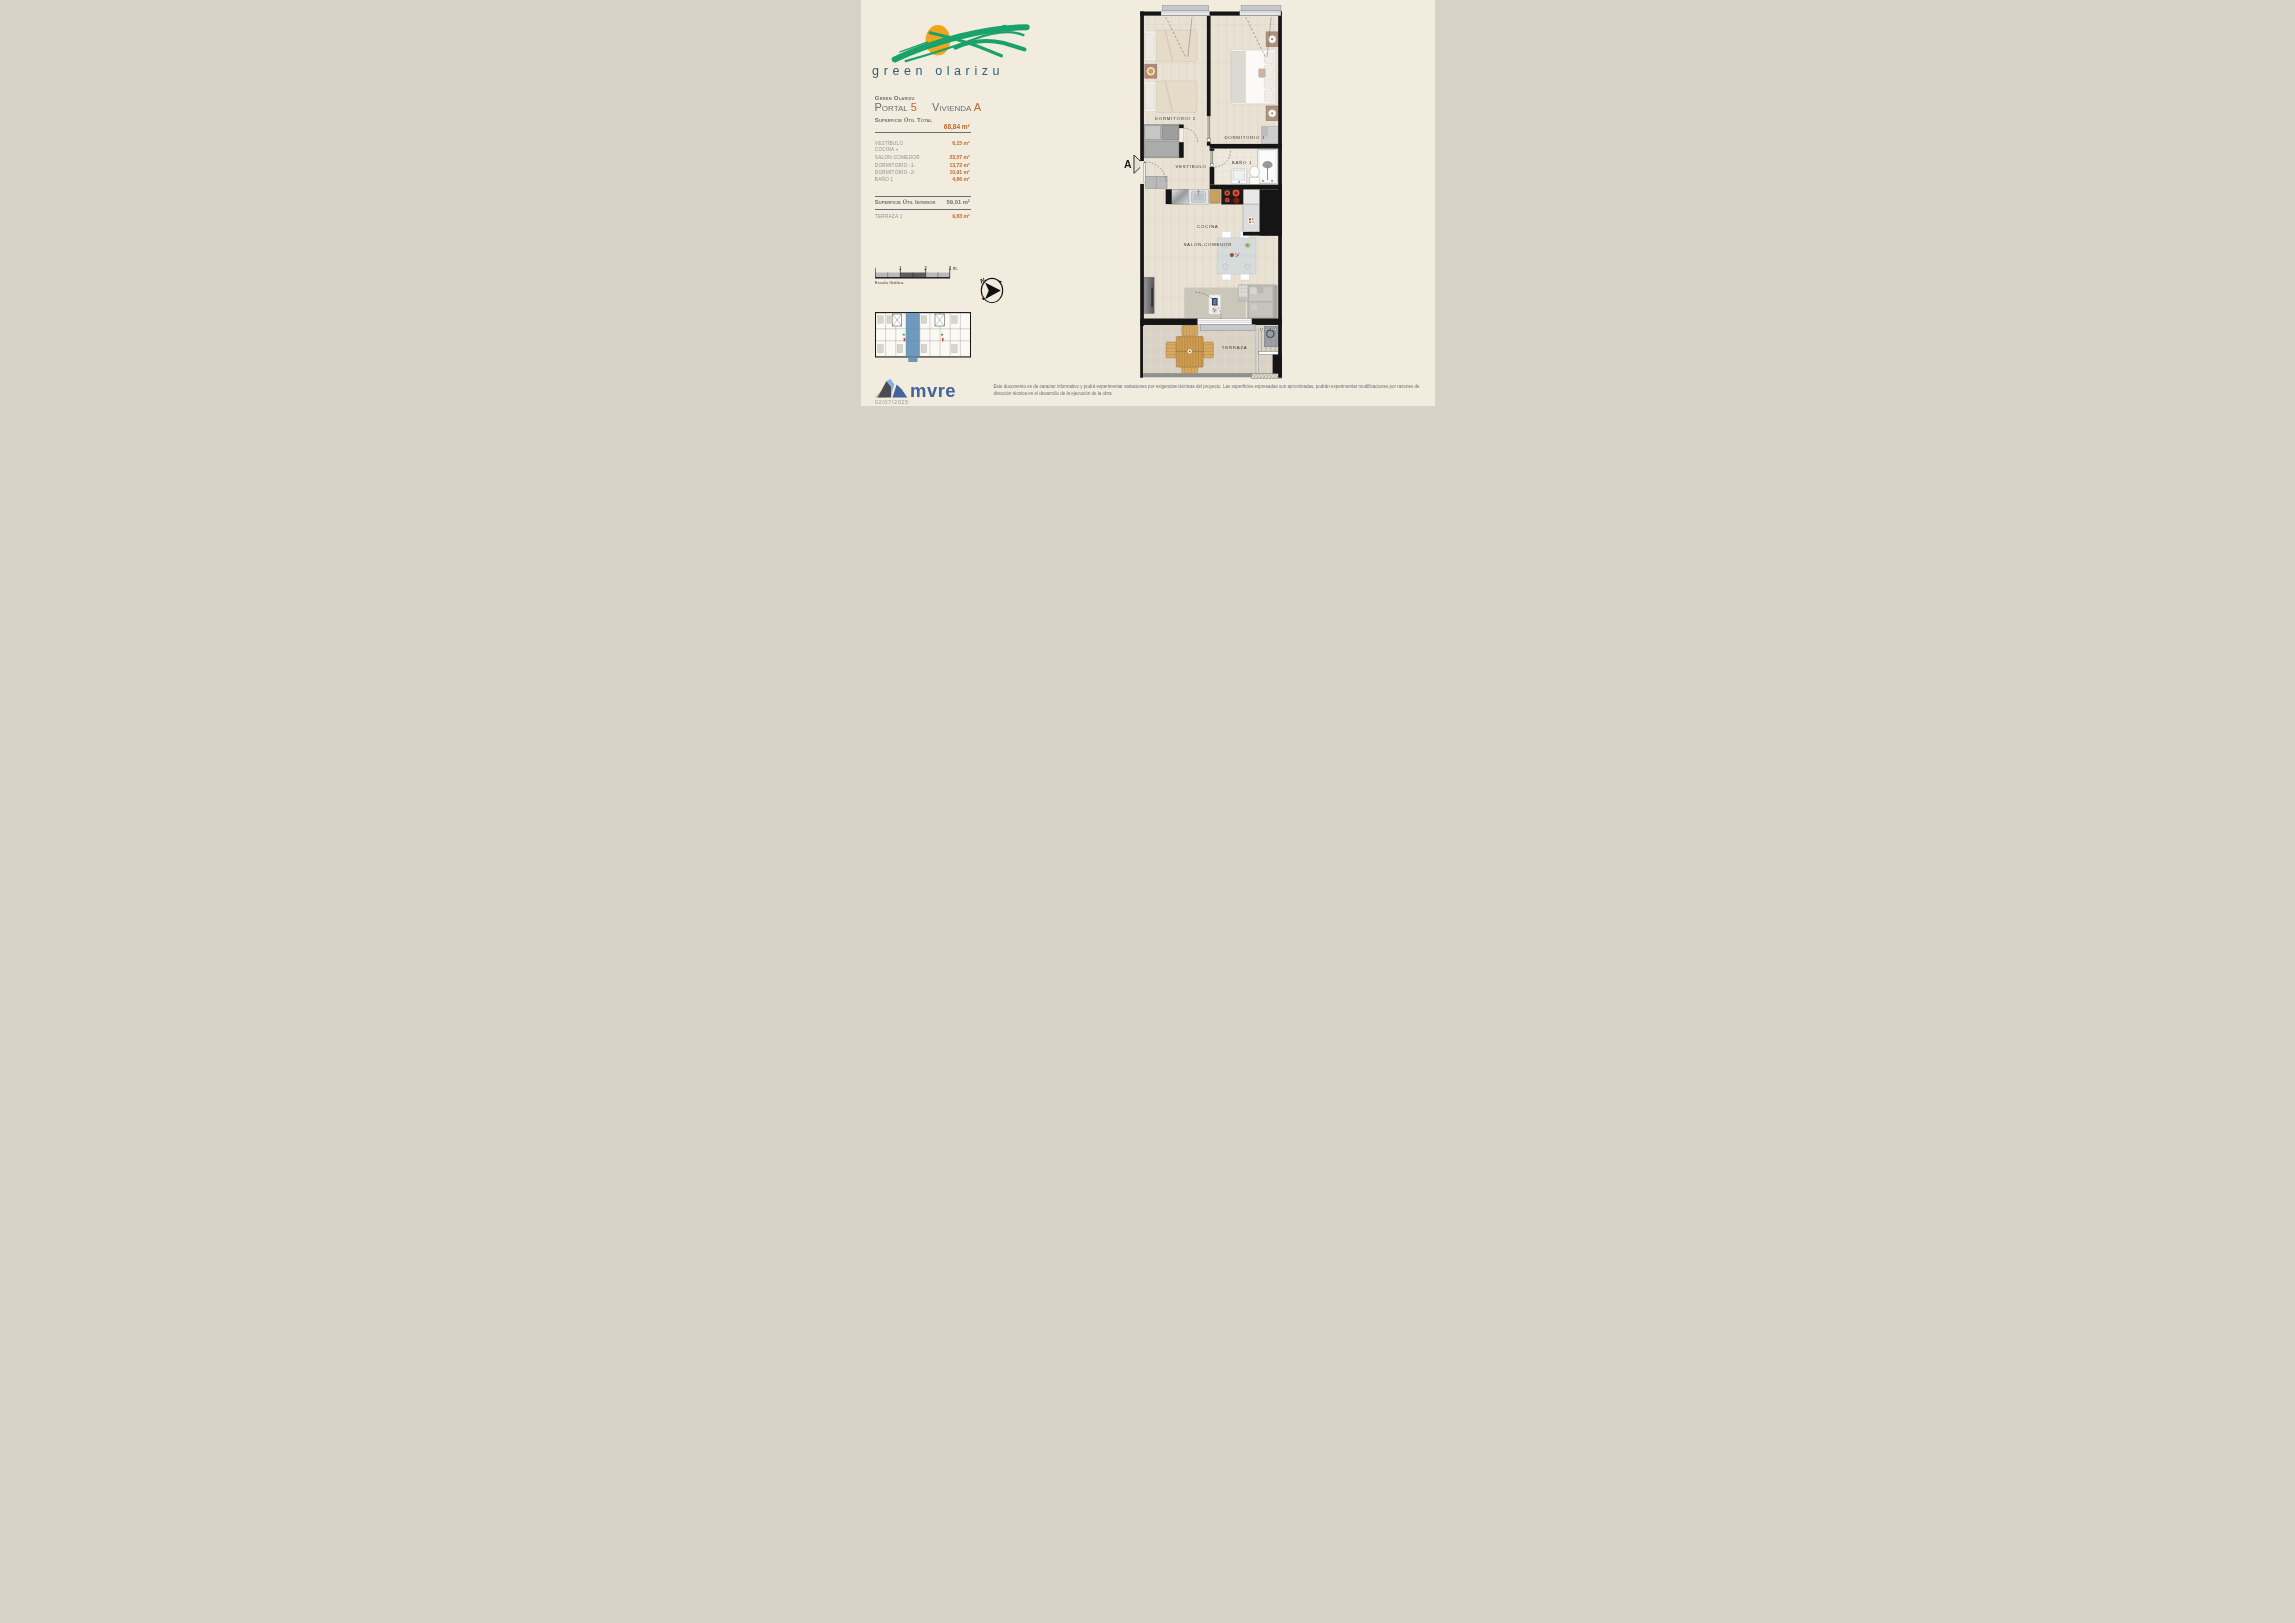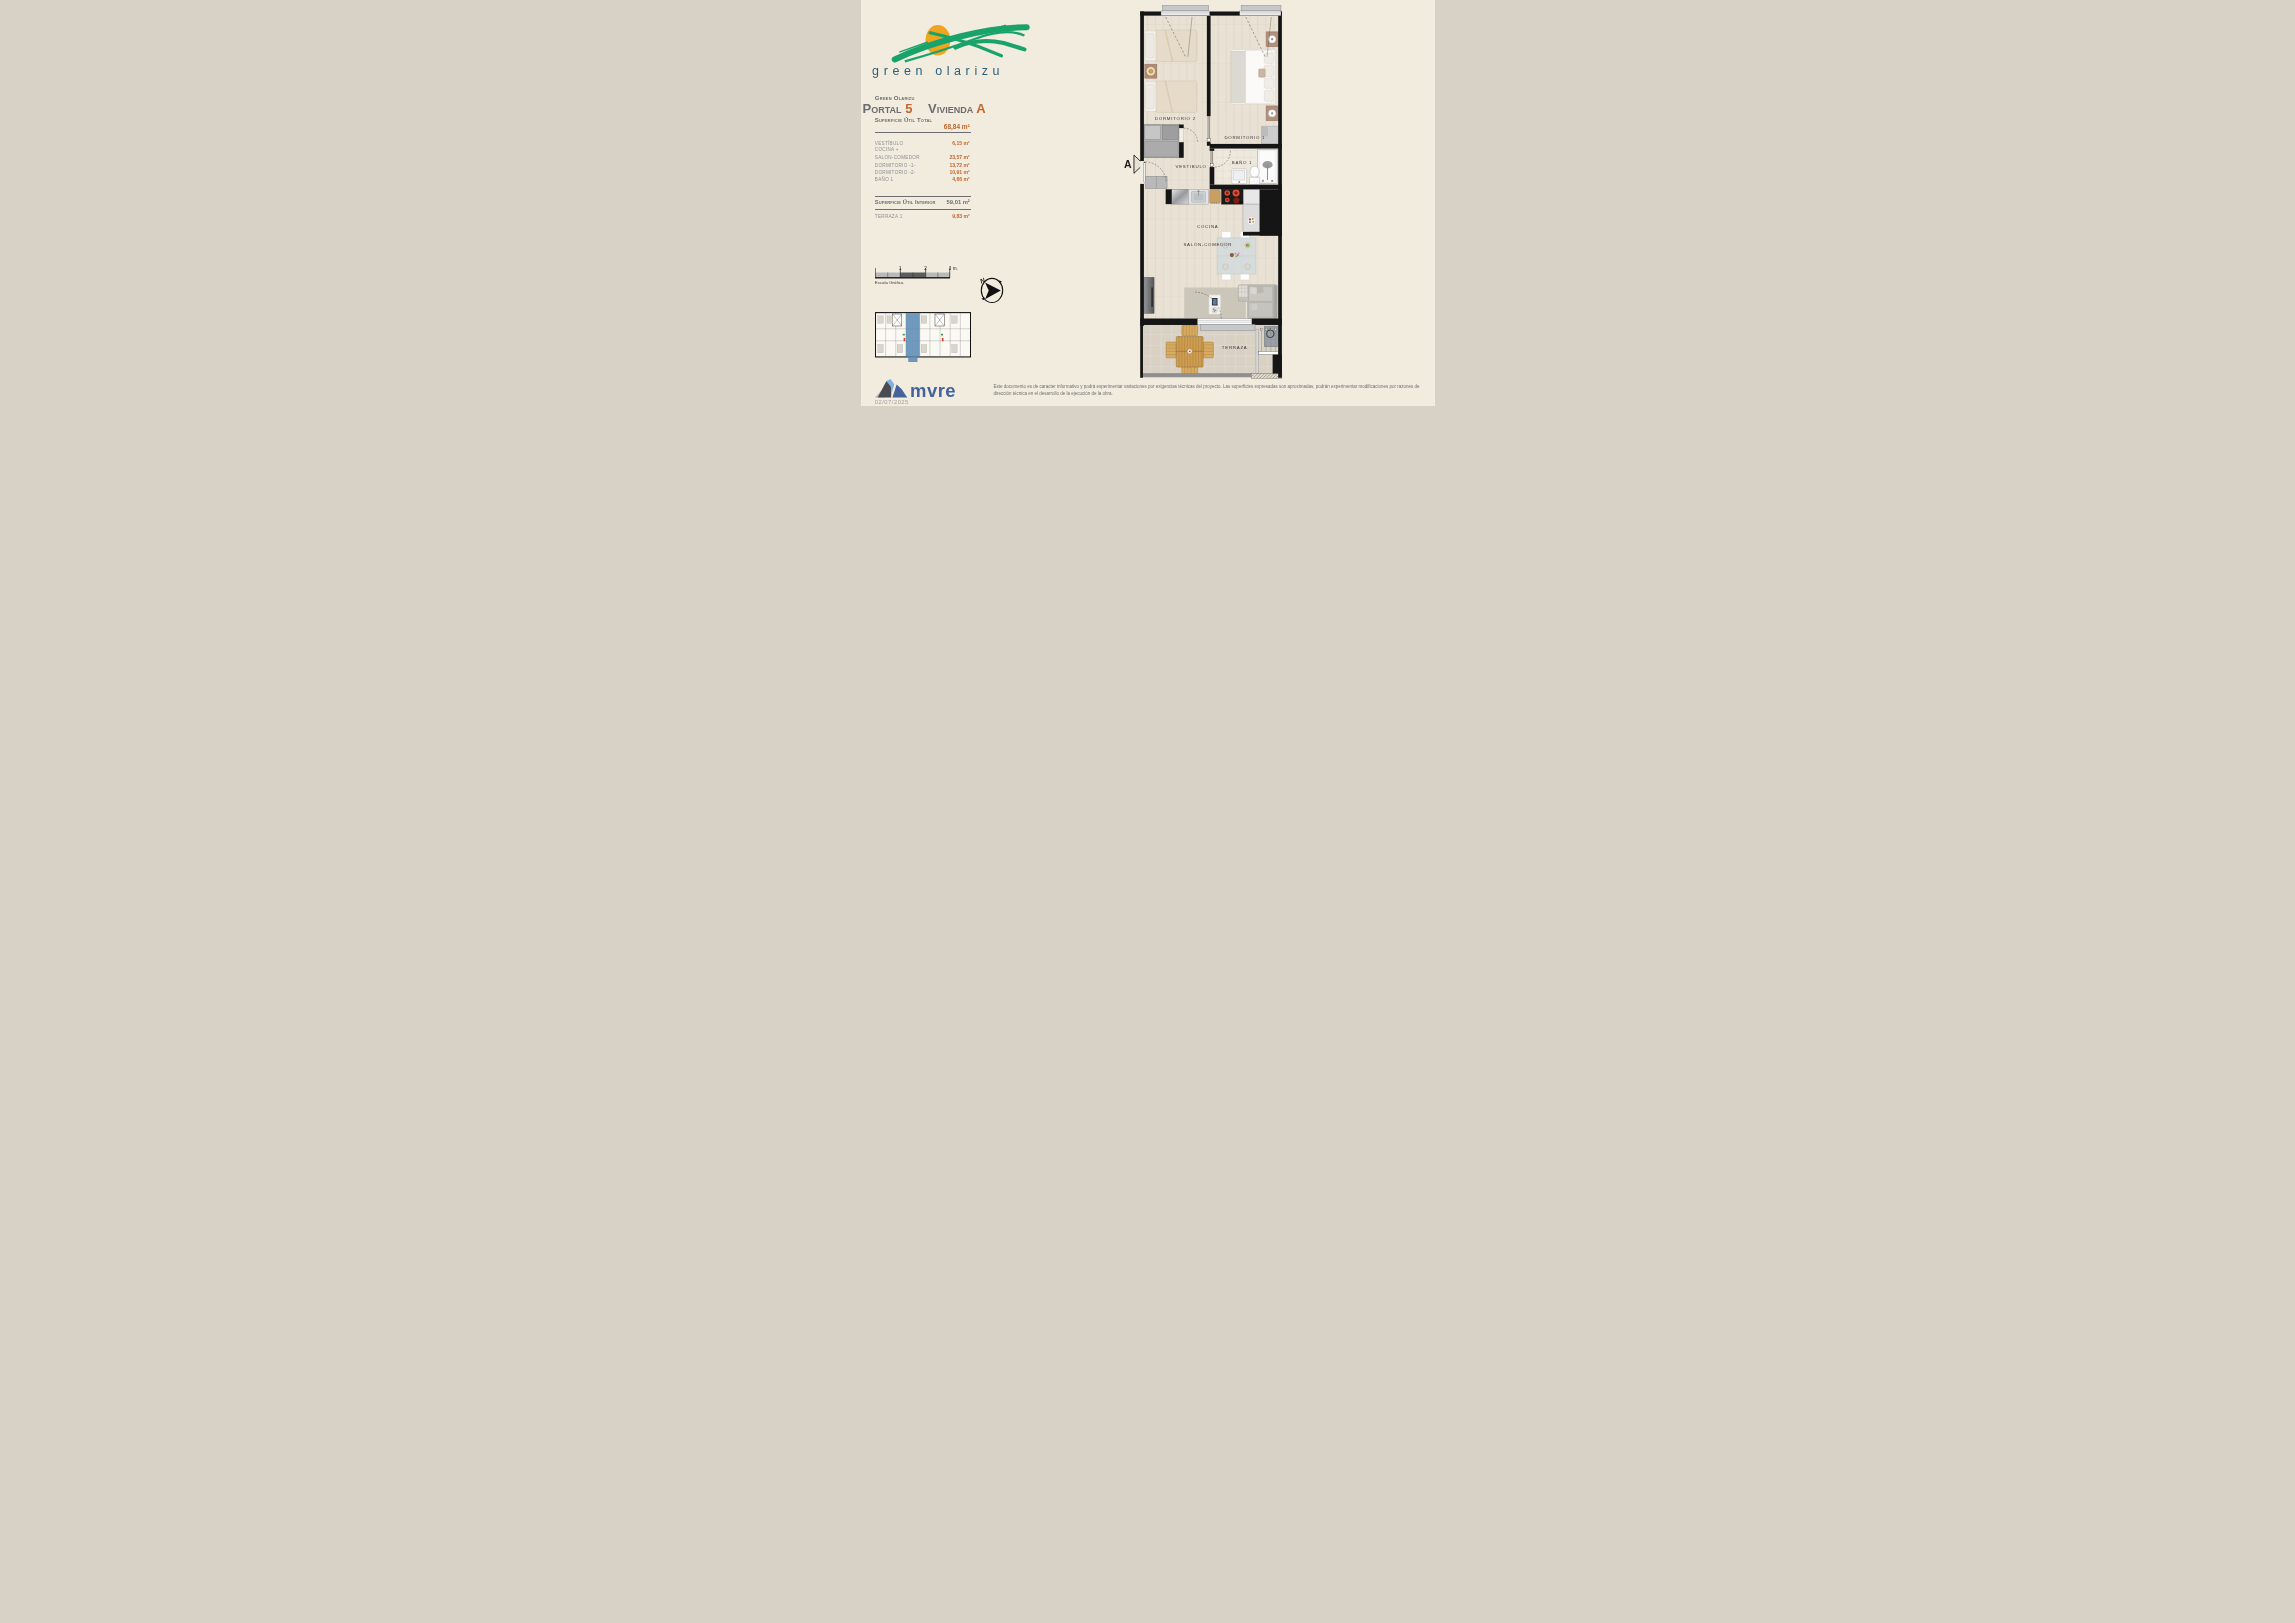--- a/index.html
+++ b/index.html
@@ -5,21 +5,21 @@
   html,body{margin:0;padding:0;background:#d8d2c6;}
   .page{
     position:relative;width:574px;height:406px;margin:0 auto;
     background:#f2ecdf;overflow:hidden;
     font-family:"Liberation Sans",sans-serif;color:#6c6d70;
   }
   .abs{position:absolute;}
   
   .logo-text{left:11.6px;top:64px;font-size:12.5px;letter-spacing:4.6px;color:#2a607c;}
   .proj-name{left:14.3px;top:94px;font-size:6.2px;font-weight:bold;font-variant:small-caps;letter-spacing:0.2px;color:#6c6d70;}
-  .portal-line{left:2px;top:101px;font-size:13px;font-weight:bold;font-variant:small-caps;color:#6c6d70;}
+  .portal-line{left:14px;top:101px;font-size:11px;font-weight:normal;font-variant:small-caps;color:#6c6d70;}
   .portal-line .num{color:#c2662c;}
   .portal-line .viv{margin-left:12px;}
   .sup-label{left:14.3px;top:117px;font-size:6px;font-weight:bold;font-variant:small-caps;letter-spacing:0.2px;color:#6c6d70;}
   .sup-value{left:14.3px;top:123px;width:95px;text-align:right;font-size:6.5px;font-weight:bold;color:#c2662c;}
   .rule{left:14.3px;width:96px;height:0.9px;background:#6c6d70;}
   .rule1{top:132px;} .rule2{top:196px;} .rule3{top:209px;}
   .rooms{left:14.3px;top:140px;width:95px;}
   .room-row{display:flex;justify-content:space-between;align-items:baseline;height:7.1px;}
   .room-row.tall{height:7.4px;}
   .room-row .lbl{font-size:4.6px;letter-spacing:0.3px;color:#8e8f92;}

